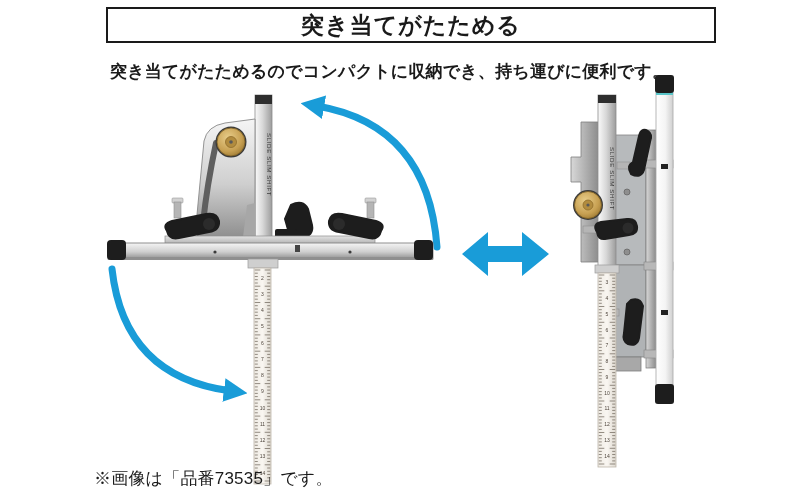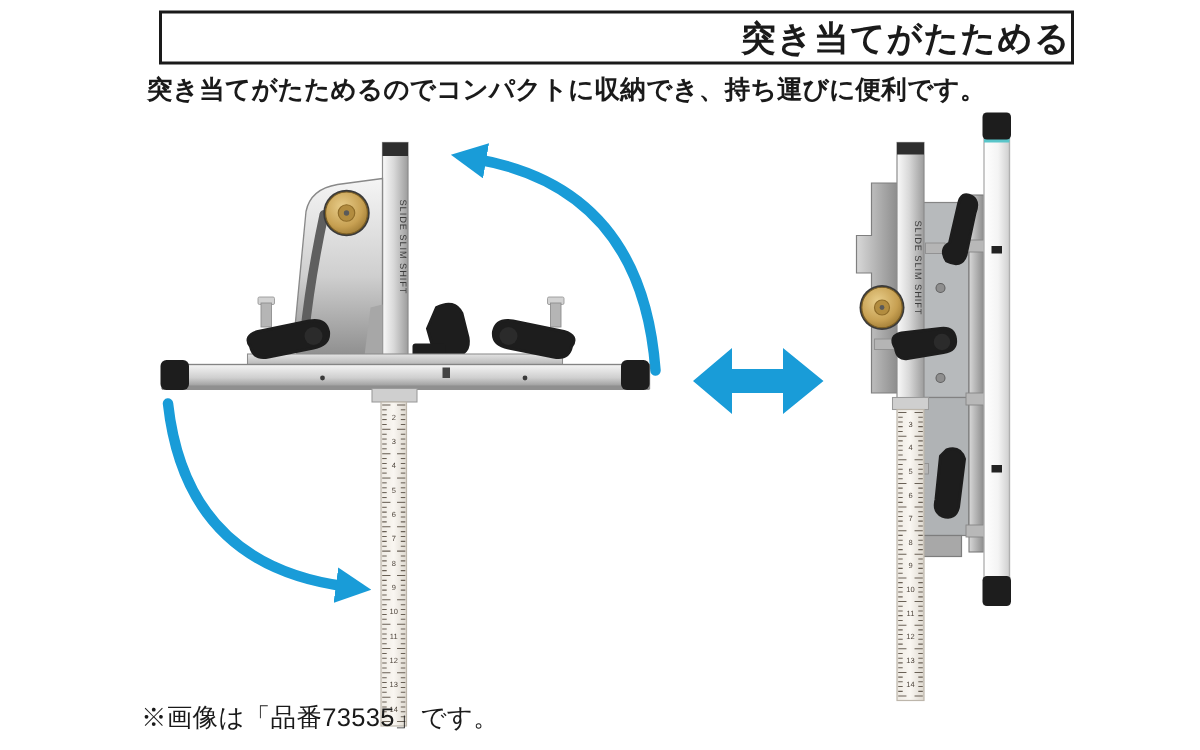--- a/index.html
+++ b/index.html
@@ -1,25 +1,25 @@
 <!DOCTYPE html>
 <html><head>
 <meta charset="utf-8">
 <style>
   html,body{margin:0;padding:0;width:800px;height:500px;background:#ffffff;overflow:hidden;}
   body{font-family:"Liberation Sans", sans-serif;color:#1a1a1a;}
   .stage{position:relative;width:800px;height:500px;background:#fff;}
   .title-box{
     position:absolute;left:106px;top:7px;width:606px;height:32px;
-    border:2px solid #1a1a1a;display:flex;align-items:center;justify-content:flex-end;
+    border:2px solid #1a1a1a;display:flex;align-items:center;justify-content:center;
     background:#fff;box-sizing:content-box;
   }
   .title-box span{font-size:23px;font-weight:bold;letter-spacing:1px;}
   .subtitle{
-    position:absolute;left:98px;top:48px;width:640px;margin:0;
+    position:absolute;left:98px;top:48px;width:640px;margin:12px;
     font-size:17px;font-weight:600;letter-spacing:0.2px;
   }
   .note{
     position:absolute;left:94px;top:467px;margin:0;
     font-size:17px;font-weight:400;letter-spacing:0.2px;
   }
   svg{position:absolute;display:block;}
   .fig-left{left:95px;top:85px;}
   .fig-swap{left:458px;top:229px;}
   .fig-right{left:565px;top:62px;}

